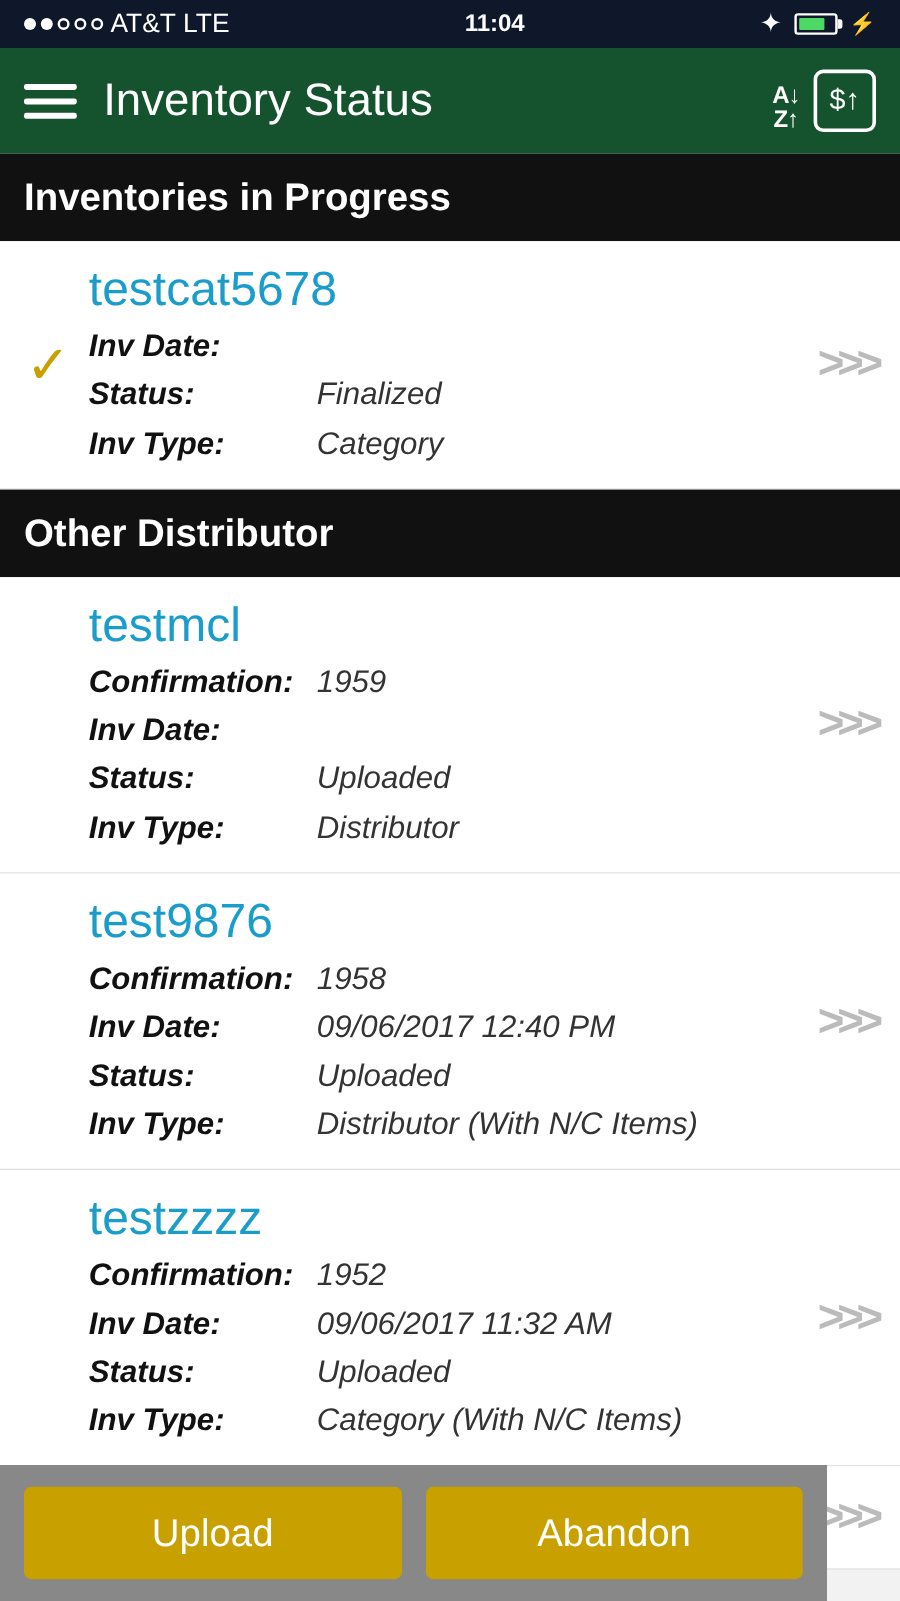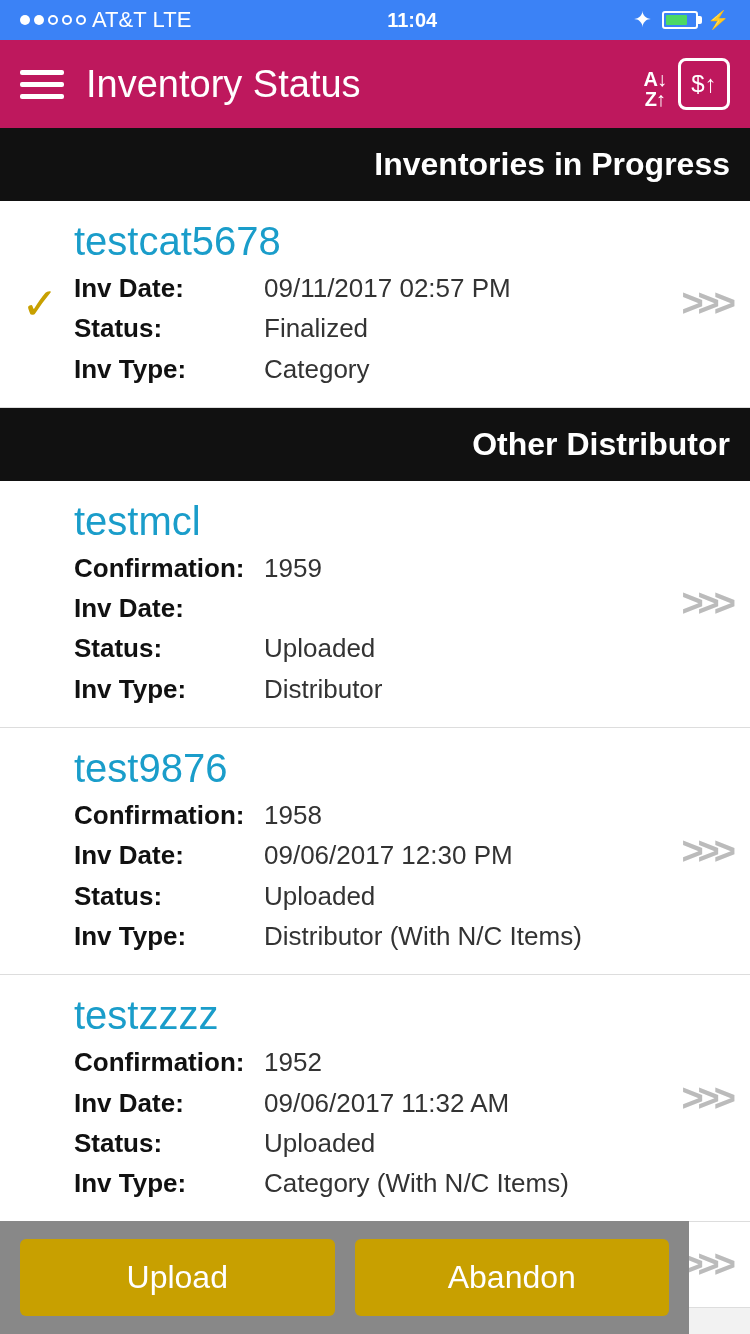--- a/index.html
+++ b/index.html
@@ -7,21 +7,21 @@
     body {
       width: 750px;
       min-height: 1334px;
       font-family: -apple-system, 'Helvetica Neue', Arial, sans-serif;
       background: #f2f2f2;
       overflow-x: hidden;
     }
 
     
     .status-bar {
-      background: #3b82f6;
+      background: #0f172a;
       height: 40px;
       display: flex;
       align-items: center;
       justify-content: space-between;
       padding: 0 20px;
       color: white;
       font-size: 22px;
       font-weight: 500;
     }
     .status-bar-left { display: flex; align-items: center; gap: 6px; }
@@ -42,21 +42,21 @@
       right: -6px; top: 50%;
       transform: translateY(-50%);
       width: 4px; height: 8px;
       background: white;
       border-radius: 0 2px 2px 0;
     }
     .battery-fill { background: #4cd964; width: 75%; height: 100%; border-radius: 1px; }
 
     
     .nav-bar {
-      background: #be185d;
+      background: #14532d;
       height: 88px;
       display: flex;
       align-items: center;
       padding: 0 20px;
       justify-content: space-between;
     }
     .nav-hamburger {
       display: flex; flex-direction: column; gap: 7px;
       cursor: pointer;
     }
@@ -85,21 +85,21 @@
       border-radius: 8px;
       display: flex; align-items: center; justify-content: center;
       color: white; font-size: 22px;
       position: relative;
     }
 
     
     .section-header {
       background: #111111;
       padding: 18px 20px;
-      text-align: right;
+      text-align: left;
     }
     .section-header-text {
       color: white;
       font-size: 32px;
       font-weight: bold;
     }
 
     
     .inventory-item {
       background: white;
@@ -120,20 +120,21 @@
     .item-name {
       color: #1a9dca;
       font-size: 40px;
       font-weight: 500;
       margin-bottom: 4px;
     }
     .item-row {
       display: flex;
       font-size: 26px;
       line-height: 1.55;
+      font-style: italic;
     }
     .item-label {
       font-weight: bold;
       min-width: 190px;
       color: #111;
     }
     .item-value { color: #333; }
     .chevron-right {
       color: #bbb;
       font-size: 38px;
@@ -219,21 +220,20 @@
 
 <div class="section-header">
       <div class="section-header-text">Inventories in Progress</div>
     </div>
     <div class="inventory-item">
       <div class="item-check">✓</div>
       <div class="item-content">
         <div class="item-name">testcat5678</div>
         <div class="item-row">
           <span class="item-label">Inv Date:</span>
-          <span class="item-value">09/11/2017  02:57 PM</span>
         </div>
         <div class="item-row">
           <span class="item-label">Status:</span>
           <span class="item-value">Finalized</span>
         </div>
         <div class="item-row">
           <span class="item-label">Inv Type:</span>
           <span class="item-value">Category</span>
         </div>
       </div>
@@ -267,21 +267,21 @@
     <div class="inventory-item">
       <div style="min-width: 40px;"></div>
       <div class="item-content">
         <div class="item-name">test9876</div>
         <div class="item-row">
           <span class="item-label">Confirmation:</span>
           <span class="item-value">1958</span>
         </div>
         <div class="item-row">
           <span class="item-label">Inv Date:</span>
-          <span class="item-value">09/06/2017  12:30 PM</span>
+          <span class="item-value">09/06/2017  12:40 PM</span>
         </div>
         <div class="item-row">
           <span class="item-label">Status:</span>
           <span class="item-value">Uploaded</span>
         </div>
         <div class="item-row">
           <span class="item-label">Inv Type:</span>
           <span class="item-value">Distributor (With N/C Items)</span>
         </div>
       </div>

